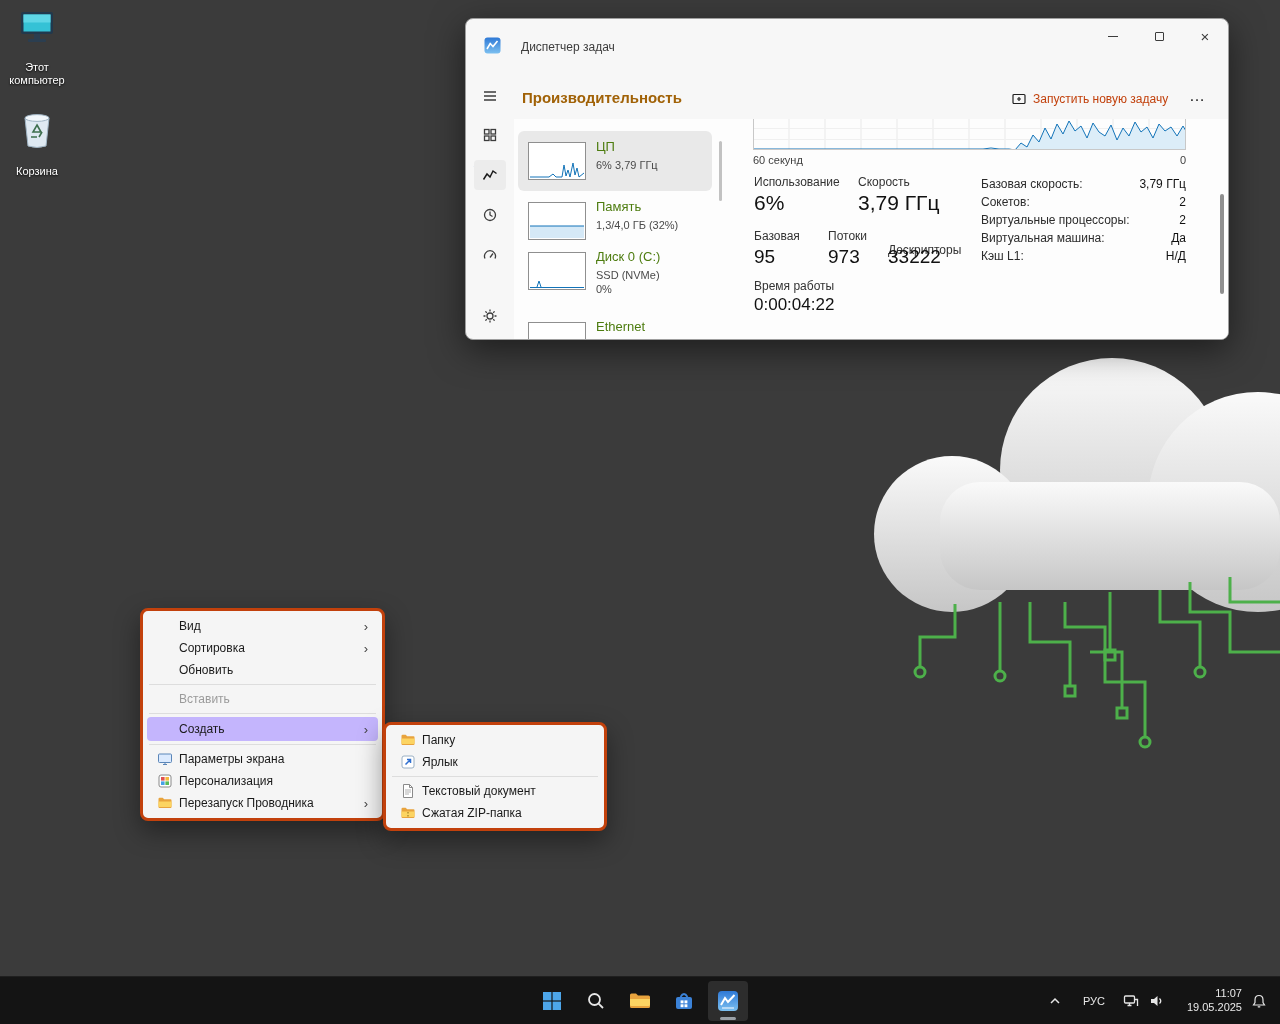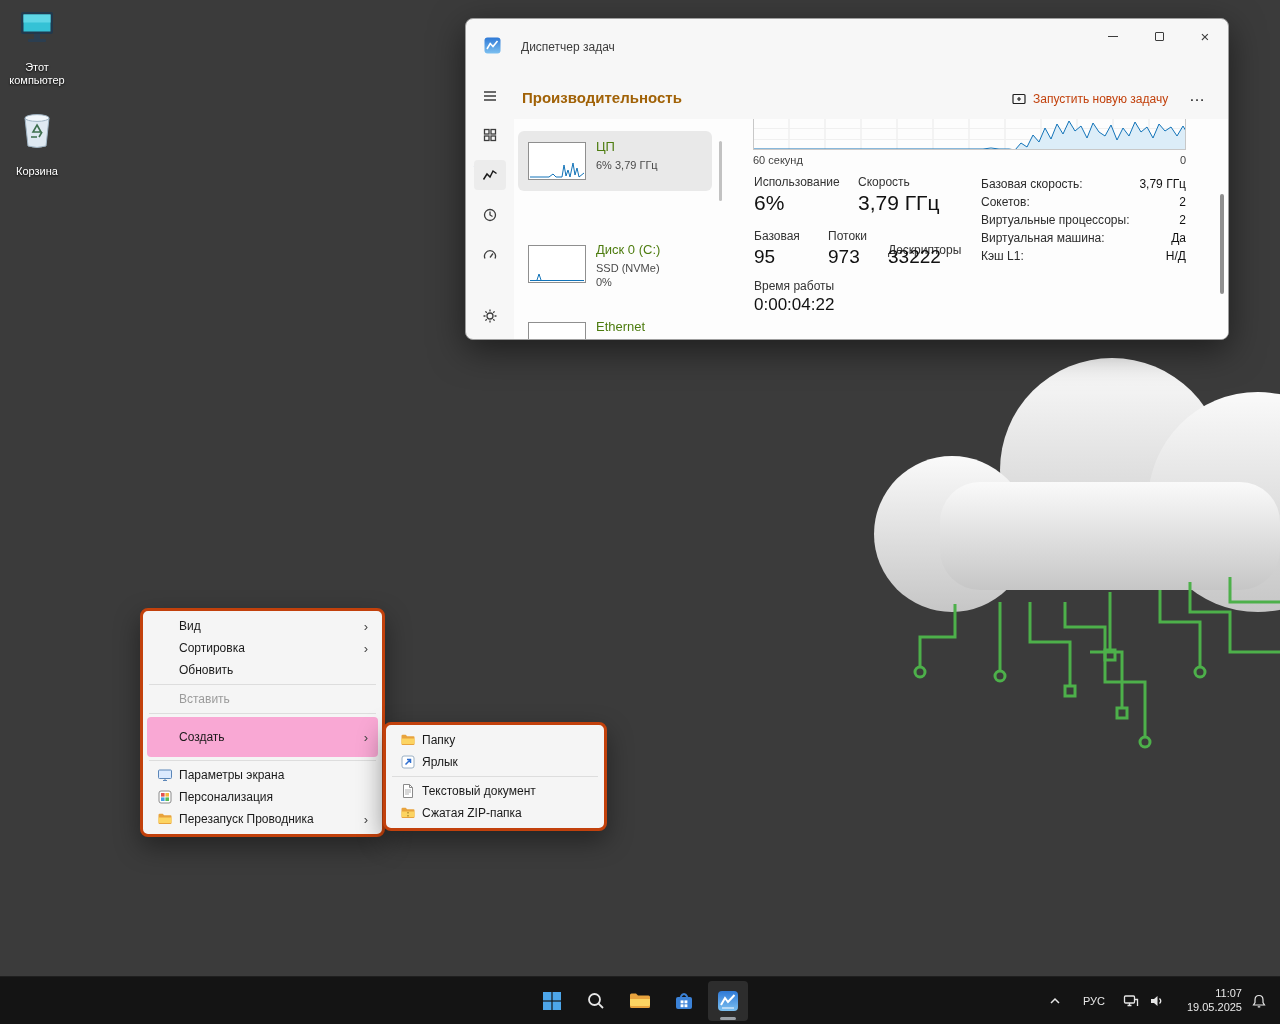--- a/index.html
+++ b/index.html
@@ -43,21 +43,21 @@
   .tm-page-title{position:absolute;left:56px;top:70px;font-size:15px;font-weight:700;color:#a16207;}
   .tm-run-btn{position:absolute;left:536px;top:66px;height:28px;display:flex;align-items:center;
               gap:7px;padding:0 10px;border-radius:4px;font-size:12px;color:#c2410c;cursor:default;}
   .tm-more-btn{position:absolute;left:716px;top:64px;width:30px;height:28px;text-align:center;
                font-size:16px;color:#202020;line-height:26px;border-radius:4px;}
 
   .tm-item{position:absolute;left:52px;width:194px;height:60px;border-radius:6px;}
   .tm-item.sel{background:#e9e9e9;}
   #item-cpu{top:112px;}
   #item-mem{top:172px;}
-  #item-disk{top:215px;}
+  #item-disk{top:222px;}
   #item-eth{top:292px;}
   .tm-item .thumb{position:absolute;left:10px;top:11px;width:58px;height:38px;background:#fff;border:1px solid #8f8f8f;}
   .tm-item .nm{position:absolute;left:78px;top:8px;font-size:13px;color:#4d7c0f;}
   .tm-item .dt{position:absolute;left:78px;top:28px;font-size:11px;color:#4a4a4a;}
   .tm-item .dt2{position:absolute;left:78px;top:42px;font-size:11px;color:#4a4a4a;}
 
   #tm-chart{position:absolute;left:287px;top:100px;width:433px;height:31px;}
   .tm-axis{position:absolute;left:287px;top:135px;width:433px;display:flex;
            justify-content:space-between;font-size:11px;color:#3f3f3f;}
   .stat-lbl{position:absolute;font-size:12px;color:#333;}
@@ -78,21 +78,21 @@
   #tm-scroll-list{position:absolute;left:253px;top:122px;width:3px;height:60px;background:#c2c2c2;border-radius:2px;}
   #tm-scroll-right{position:absolute;left:754px;top:175px;width:4px;height:100px;background:#8f8f8f;border-radius:2px;}
 
   
   .menu{position:absolute;background:#f5f5f5;border:3px solid #c2410c;border-radius:8px;
         box-shadow:0 10px 26px rgba(0,0,0,.4);padding:4px;}
   #ctx{left:140px;top:608px;width:245px;}
   #ctx2{left:383px;top:722px;width:224px;}
   .mi{position:relative;height:22px;display:flex;align-items:center;border-radius:4px;
       padding-left:32px;font-size:12px;color:#1a1a1a;cursor:default;}
-  .mi.hl{background:#f9a8d4;height:40px;}
+  .mi.hl{background:#c4b5fd;height:24px;}
   .mi.dis{color:#9b9b9b;}
   .mi .mico{position:absolute;left:10px;top:50%;transform:translateY(-50%);width:16px;height:16px;}
   .mi .chev{position:absolute;right:10px;color:#444;font-size:13px;}
   .msep{height:1px;background:#dddddd;margin:3px 2px;}
 
   
   #taskbar{position:absolute;left:0;top:976px;width:1280px;height:48px;background:#141414;
            border-top:1px solid rgba(255,255,255,.05);}
   .tb-center{position:absolute;left:530px;top:4px;display:flex;}
   .tb-btn{width:40px;height:40px;margin:0 2px;border-radius:4px;display:flex;
@@ -252,20 +252,30 @@
 
   <div class="tm-item sel" id="item-cpu">
     <span class="thumb">
       <svg width="56" height="36" viewBox="0 0 56 36">
           <polyline points="1,34 20,34 24,31 27,34 33,34 35,22 37,33 39,27 41,34 44,20 46,32 48,25 50,34 55,30" fill="none" stroke="#1273b8" stroke-width="1"></polyline>
         </svg>
     </span>
     <span class="nm">ЦП</span>
     <span class="dt">6% 3,79 ГГц</span>
   </div>
+  <div class="tm-item" id="item-mem">
+    <span class="thumb">
+      <svg width="56" height="36" viewBox="0 0 56 36">
+          <rect x="1" y="23" width="54" height="12" fill="#d5e9f7"></rect>
+          <path d="M1,23 H55" stroke="#1273b8" stroke-width="1" fill="none"></path>
+        </svg>
+    </span>
+    <span class="nm">Память</span>
+    <span class="dt">1,3/4,0 ГБ (32%)</span>
+  </div>
   <div class="tm-item" id="item-disk">
     <span class="thumb">
       <svg width="56" height="36" viewBox="0 0 56 36">
           <path d="M1,34.5 H55 M8,34 L10,28 L12,34" fill="none" stroke="#1273b8" stroke-width="1"></path>
         </svg>
     </span>
     <span class="nm">Диск 0 (C:)</span>
     <span class="dt">SSD (NVMe)</span>
     <span class="dt2">0%</span>
   </div>

